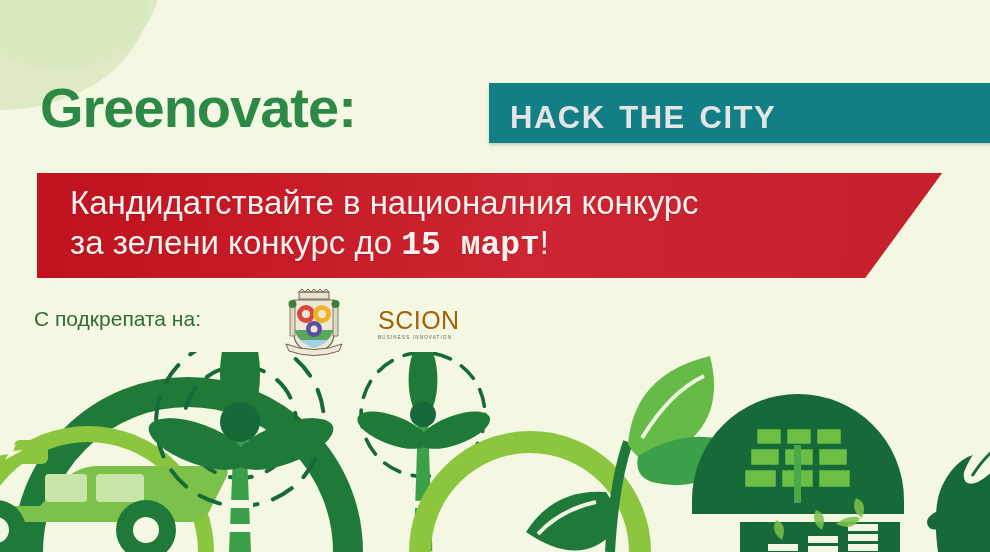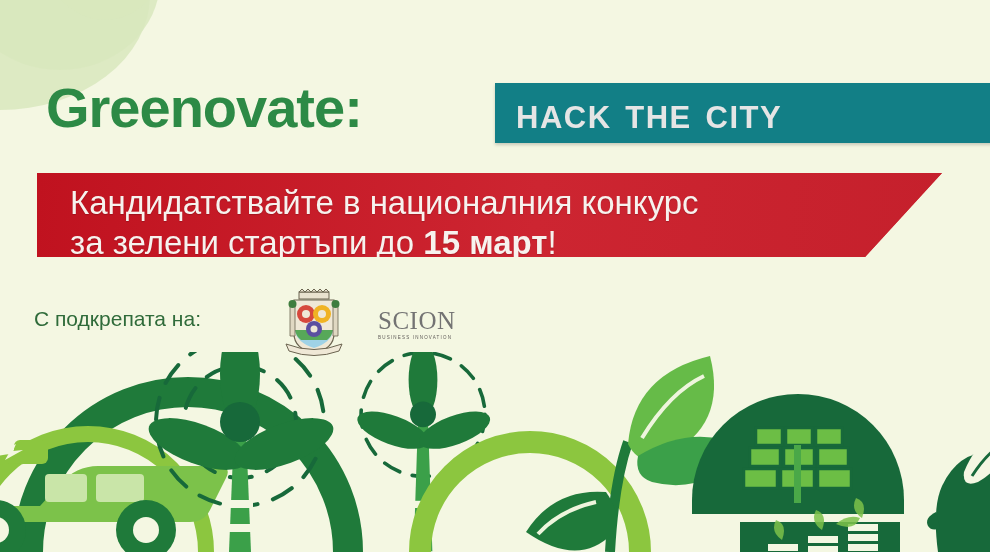--- a/index.html
+++ b/index.html
@@ -23,21 +23,21 @@
     background: #d8e8bd;
     opacity: .85;
   }
   #blob-a { left: -150px; top: -120px;  width: 300px; height: 230px; }
   #blob-b { left: -40px;  top: -110px;  width: 200px; height: 180px; }
   #blob-c { left: 40px;   top: -130px;  width: 130px; height: 150px; }
 
   
   #headline-row {
     position: absolute;
-    left: 12px; top: 74px;
+    left: 6px; top: 74px;
     width: 878px; height: 76px;
   }
   #brand-title {
     position: absolute;
     left: 34px; top: -2px;
     font-size: 56px;
     font-weight: bold;
     color: #2d8a46;
     letter-spacing: -1px;
     line-height: 72px;
@@ -60,38 +60,38 @@
     letter-spacing: 1.5px;
     font-variant: small-caps;
     text-transform: lowercase;
     white-space: nowrap;
   }
 
   
   #red-banner {
     position: absolute;
     left: 37px; top: 173px;
-    width: 905px; height: 84px;
+    width: 905px; height: 105px;
     background: #c8202d;
     background-image: linear-gradient(95deg, #c0121f 0%, #cd2531 55%, #c5202c 100%);
     clip-path: polygon(0 0, 100% 0, 91.5% 100%, 0 100%);
     box-shadow: 0 2px 4px rgba(0,0,0,.15);
   }
   .red-line {
     position: absolute;
     left: 33px;
     color: #f7f2ee;
     font-size: 33px;
     line-height: 40px;
     white-space: nowrap;
     text-shadow: 0 1px 1px rgba(0,0,0,.18);
   }
   #red-line-1 { top: 10px; }
   #red-line-2 { top: 50px; }
-  #red-date { font-weight: bold; }
+  #red-date { font-weight: bold; font-family: Liberation Mono, monospace; }
 
   
   #supporters-row {
     position: absolute;
     left: 0; top: 296px;
     width: 990px; height: 66px;
   }
   #supporters-label {
     position: absolute;
     left: 34px; top: 10px;
@@ -106,23 +106,23 @@
     width: 84px; height: 72px;
   }
   #logo-scion {
     position: absolute;
     left: 378px; top: 12px;
     width: 92px; height: 38px;
   }
   #scion-word {
     font-size: 25px;
     letter-spacing: .5px;
-    color: #737373;
+    color: #a16207;
     line-height: 25px;
-    font-family: Liberation Serif, serif;
+    font-family: Liberation Sans, sans-serif;
   }
   #scion-sub {
     font-size: 4.5px;
     letter-spacing: 1.2px;
     color: #5e5a57;
     line-height: 8px;
     margin-top: 1px;
     white-space: nowrap;
   }
   #logo-innovation {
@@ -169,21 +169,21 @@
 
   <div id="headline-row">
     <div id="brand-title">Greenovate:</div>
     <div id="hack-banner">
       <div id="hack-text">Hack the City</div>
     </div>
   </div>
 
   <div id="red-banner">
     <div class="red-line" id="red-line-1">Кандидатствайте в националния конкурс</div>
-    <div class="red-line" id="red-line-2"><span>за зелени стартъпи до </span><span id="red-date">15 март</span><span>!</span></div>
+    <div class="red-line" id="red-line-2"><span>за зелени конкурс до </span><span id="red-date">15 март</span><span>!</span></div>
   </div>
 
   <div id="supporters-row">
     <div id="supporters-label">С подкрепата на:</div>
 
     <div id="logo-sofia">
       <svg width="84" height="72" viewBox="0 0 84 72">
 
         <g fill="#e9e2cf" stroke="#6b6450" stroke-width="1">
           <rect x="27" y="4" width="30" height="7"></rect>

